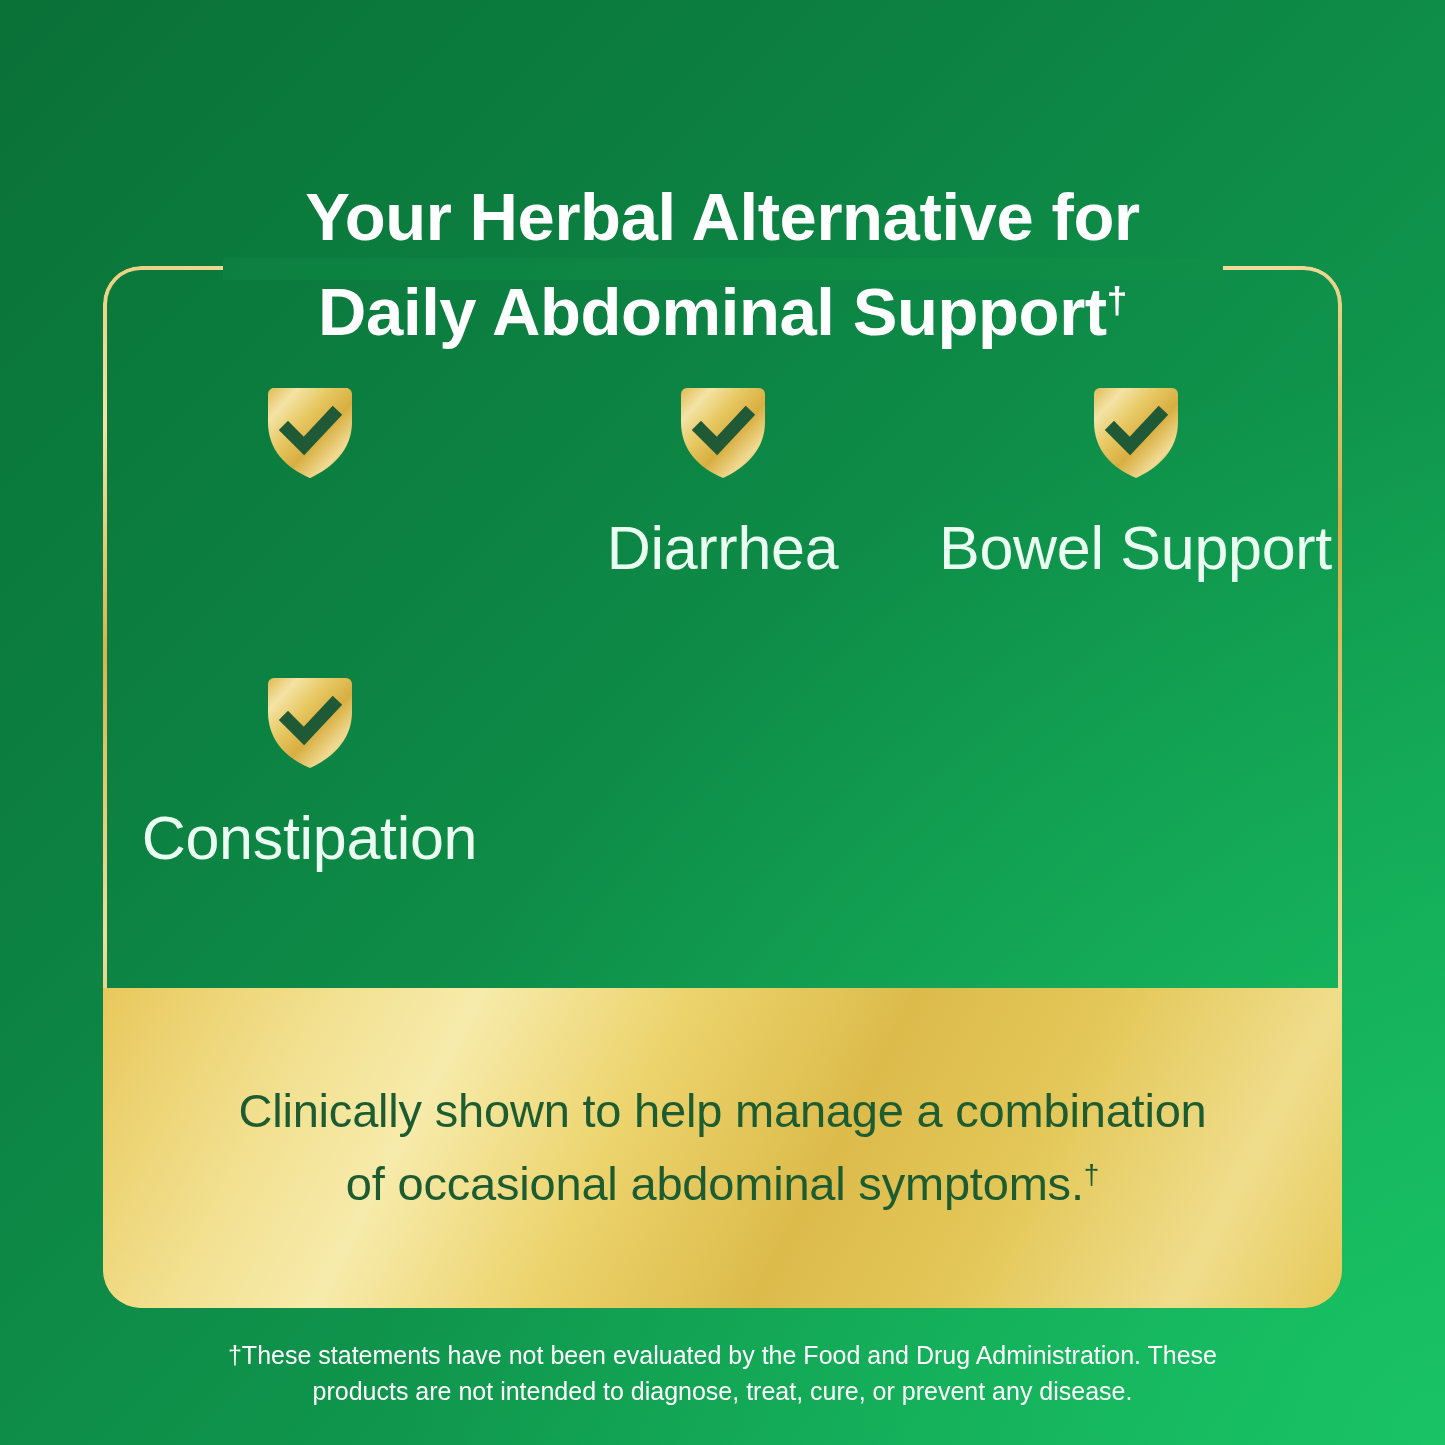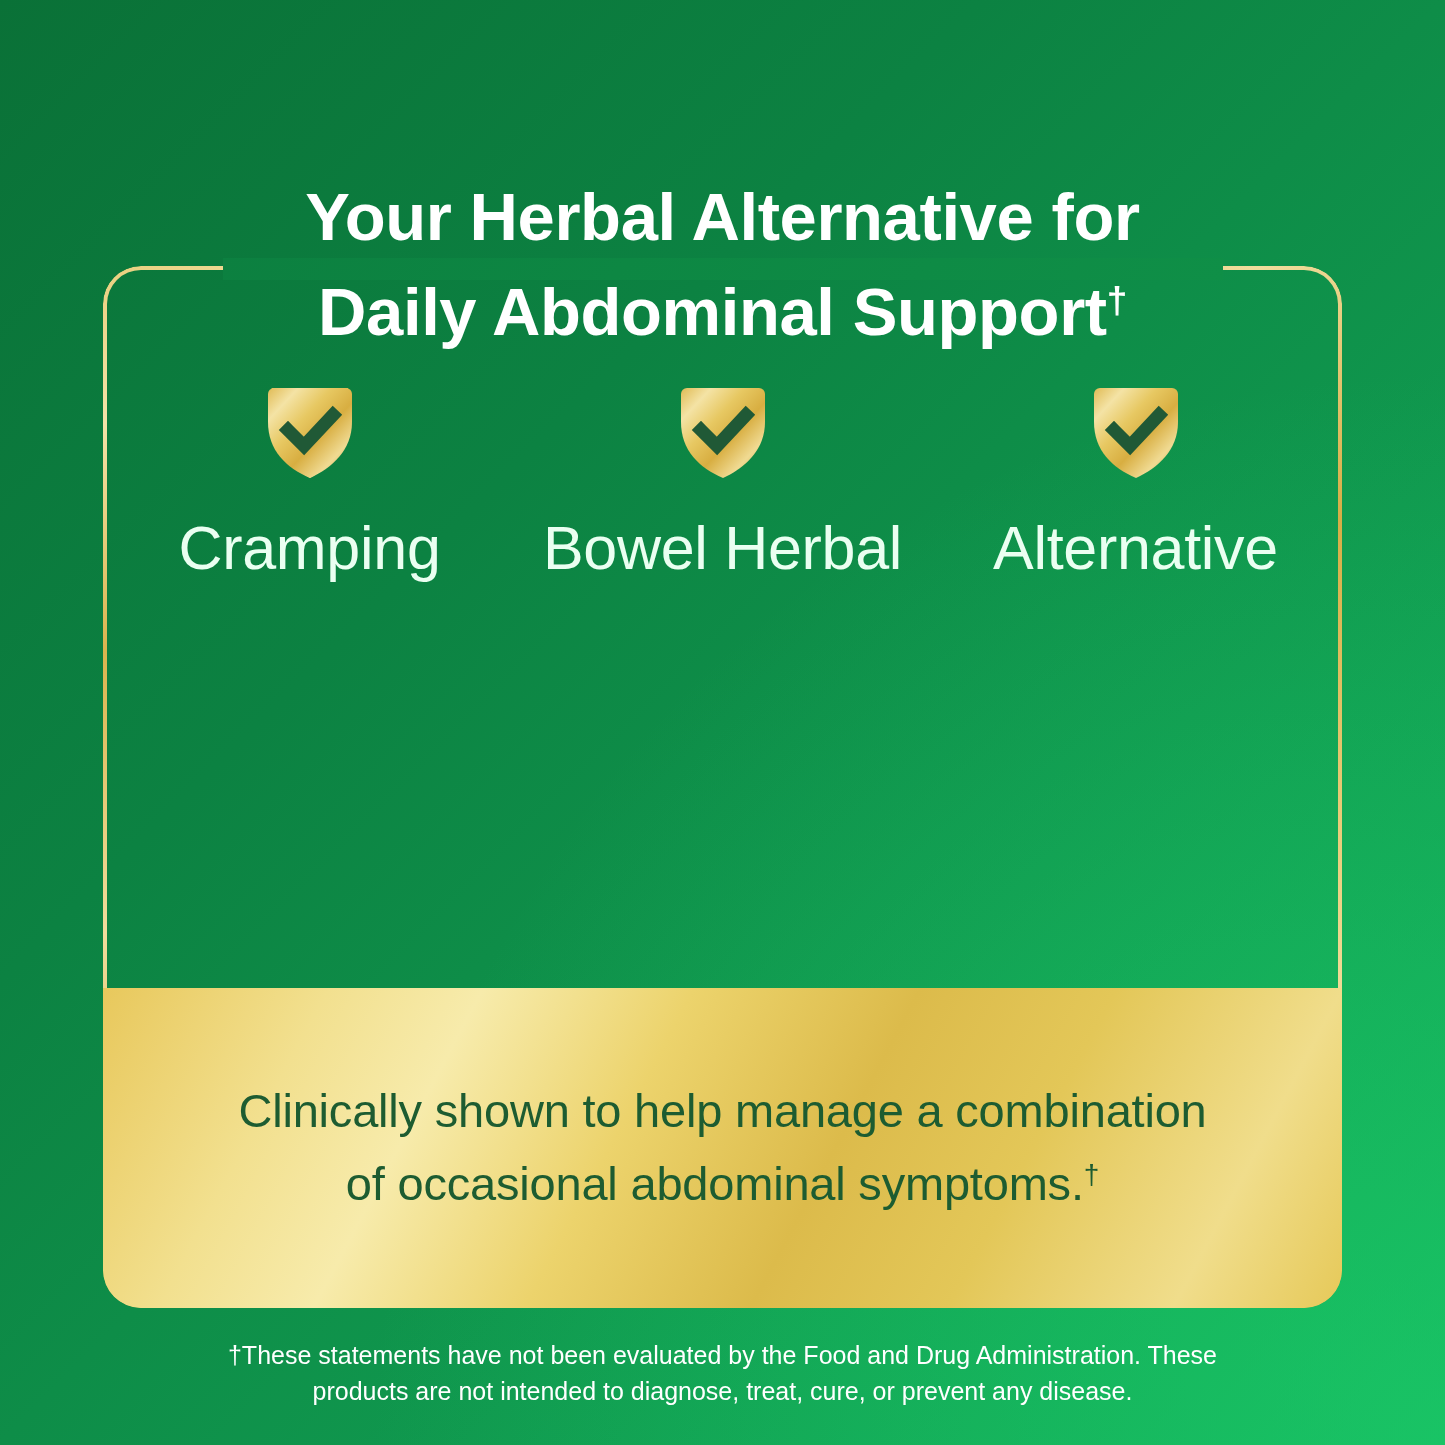--- a/index.html
+++ b/index.html
@@ -201,40 +201,46 @@
             <stop offset="38%" stop-color="#e7c862"></stop>
             <stop offset="58%" stop-color="#d8ae41"></stop>
             <stop offset="78%" stop-color="#f0da92"></stop>
             <stop offset="100%" stop-color="#d0a436"></stop>
           </linearGradient>
         </defs>
         <path d="M6 2 h76 a0 0 0 0 1 0 0 v34 c0 28 -20 46 -38 56 C26 82 6 64 6 36 V12 a10 10 0 0 1 0 -10 Z" fill="url(#sg1)"></path>
         <path d="M8 2 h72 a6 6 0 0 1 6 6 v28 c0 28 -20 46 -42 56 C20 82 2 64 2 36 V8 a6 6 0 0 1 6 -6 Z" fill="url(#sg1)"></path>
         <path d="M22 44 L38 60 L67 29" fill="none" stroke="#205936" stroke-width="13" stroke-linecap="square" stroke-linejoin="miter"></path>
       </svg>
-      <div class="cell-label">Cramping</div>
-    </div>
-
-
-
-    <div class="cell">
-      <svg class="shield" viewBox="0 0 88 92">
-        <path d="M8 2 h72 a6 6 0 0 1 6 6 v28 c0 28 -20 46 -42 56 C20 82 2 64 2 36 V8 a6 6 0 0 1 6 -6 Z" fill="url(#sg1)"></path>
-        <path d="M22 44 L38 60 L67 29" fill="none" stroke="#205936" stroke-width="13" stroke-linecap="square" stroke-linejoin="miter"></path>
-      </svg>
-      <div class="cell-label">Bowel Herbal</div>
-    </div>
-
-
-    <div class="cell">
-      <svg class="shield" viewBox="0 0 88 92">
-        <path d="M8 2 h72 a6 6 0 0 1 6 6 v28 c0 28 -20 46 -42 56 C20 82 2 64 2 36 V8 a6 6 0 0 1 6 -6 Z" fill="url(#sg1)"></path>
-        <path d="M22 44 L38 60 L67 29" fill="none" stroke="#205936" stroke-width="13" stroke-linecap="square" stroke-linejoin="miter"></path>
-      </svg>
-      <div class="cell-label">Alternative</div>
+    </div>
+
+    <div class="cell">
+      <svg class="shield" viewBox="0 0 88 92">
+        <path d="M8 2 h72 a6 6 0 0 1 6 6 v28 c0 28 -20 46 -42 56 C20 82 2 64 2 36 V8 a6 6 0 0 1 6 -6 Z" fill="url(#sg1)"></path>
+        <path d="M22 44 L38 60 L67 29" fill="none" stroke="#205936" stroke-width="13" stroke-linecap="square" stroke-linejoin="miter"></path>
+      </svg>
+      <div class="cell-label">Diarrhea</div>
+    </div>
+
+
+    <div class="cell">
+      <svg class="shield" viewBox="0 0 88 92">
+        <path d="M8 2 h72 a6 6 0 0 1 6 6 v28 c0 28 -20 46 -42 56 C20 82 2 64 2 36 V8 a6 6 0 0 1 6 -6 Z" fill="url(#sg1)"></path>
+        <path d="M22 44 L38 60 L67 29" fill="none" stroke="#205936" stroke-width="13" stroke-linecap="square" stroke-linejoin="miter"></path>
+      </svg>
+      <div class="cell-label">Bowel Support</div>
+    </div>
+
+
+    <div class="cell">
+      <svg class="shield" viewBox="0 0 88 92">
+        <path d="M8 2 h72 a6 6 0 0 1 6 6 v28 c0 28 -20 46 -42 56 C20 82 2 64 2 36 V8 a6 6 0 0 1 6 -6 Z" fill="url(#sg1)"></path>
+        <path d="M22 44 L38 60 L67 29" fill="none" stroke="#205936" stroke-width="13" stroke-linecap="square" stroke-linejoin="miter"></path>
+      </svg>
+      <div class="cell-label">Constipation</div>
     </div>
 
   </div>
 
   <div class="gold-band">
     <div class="band-text"><span>Clinically shown to help manage a combination
 of occasional abdominal symptoms.</span><span class="dag">†</span></div>
   </div>
 
   <div class="disclaimer">†These statements have not been evaluated by the Food and Drug Administration. These

